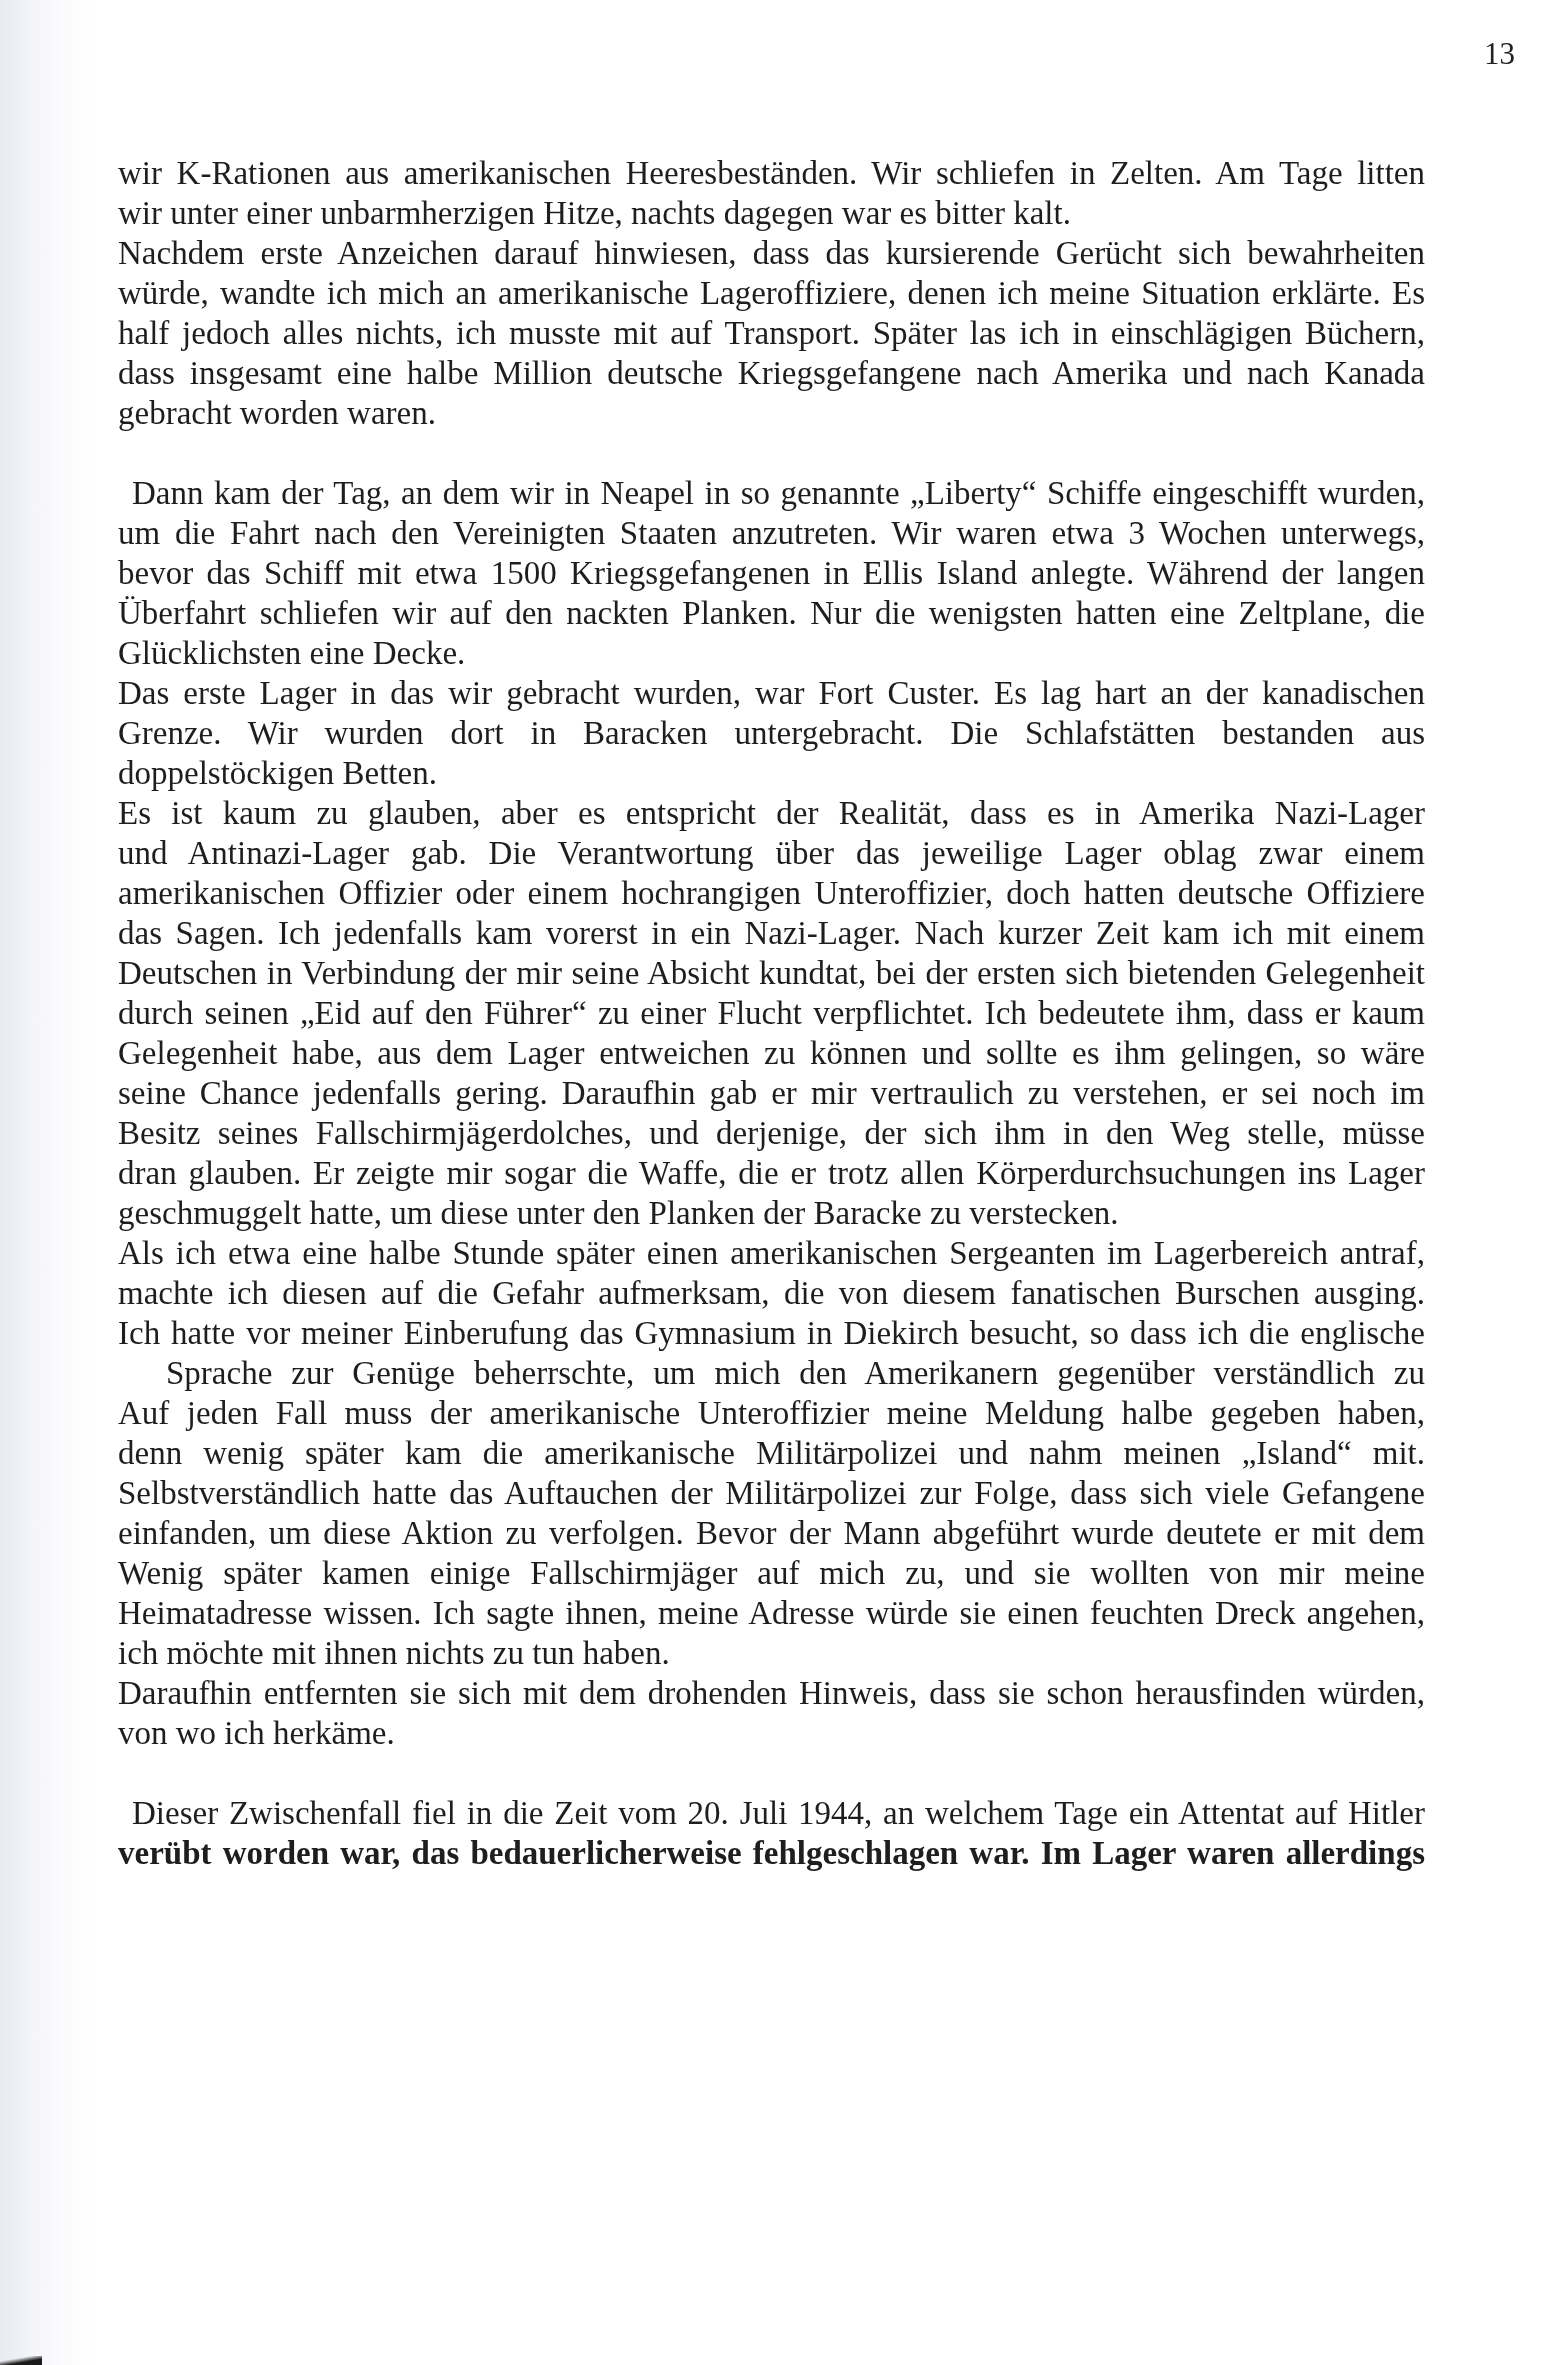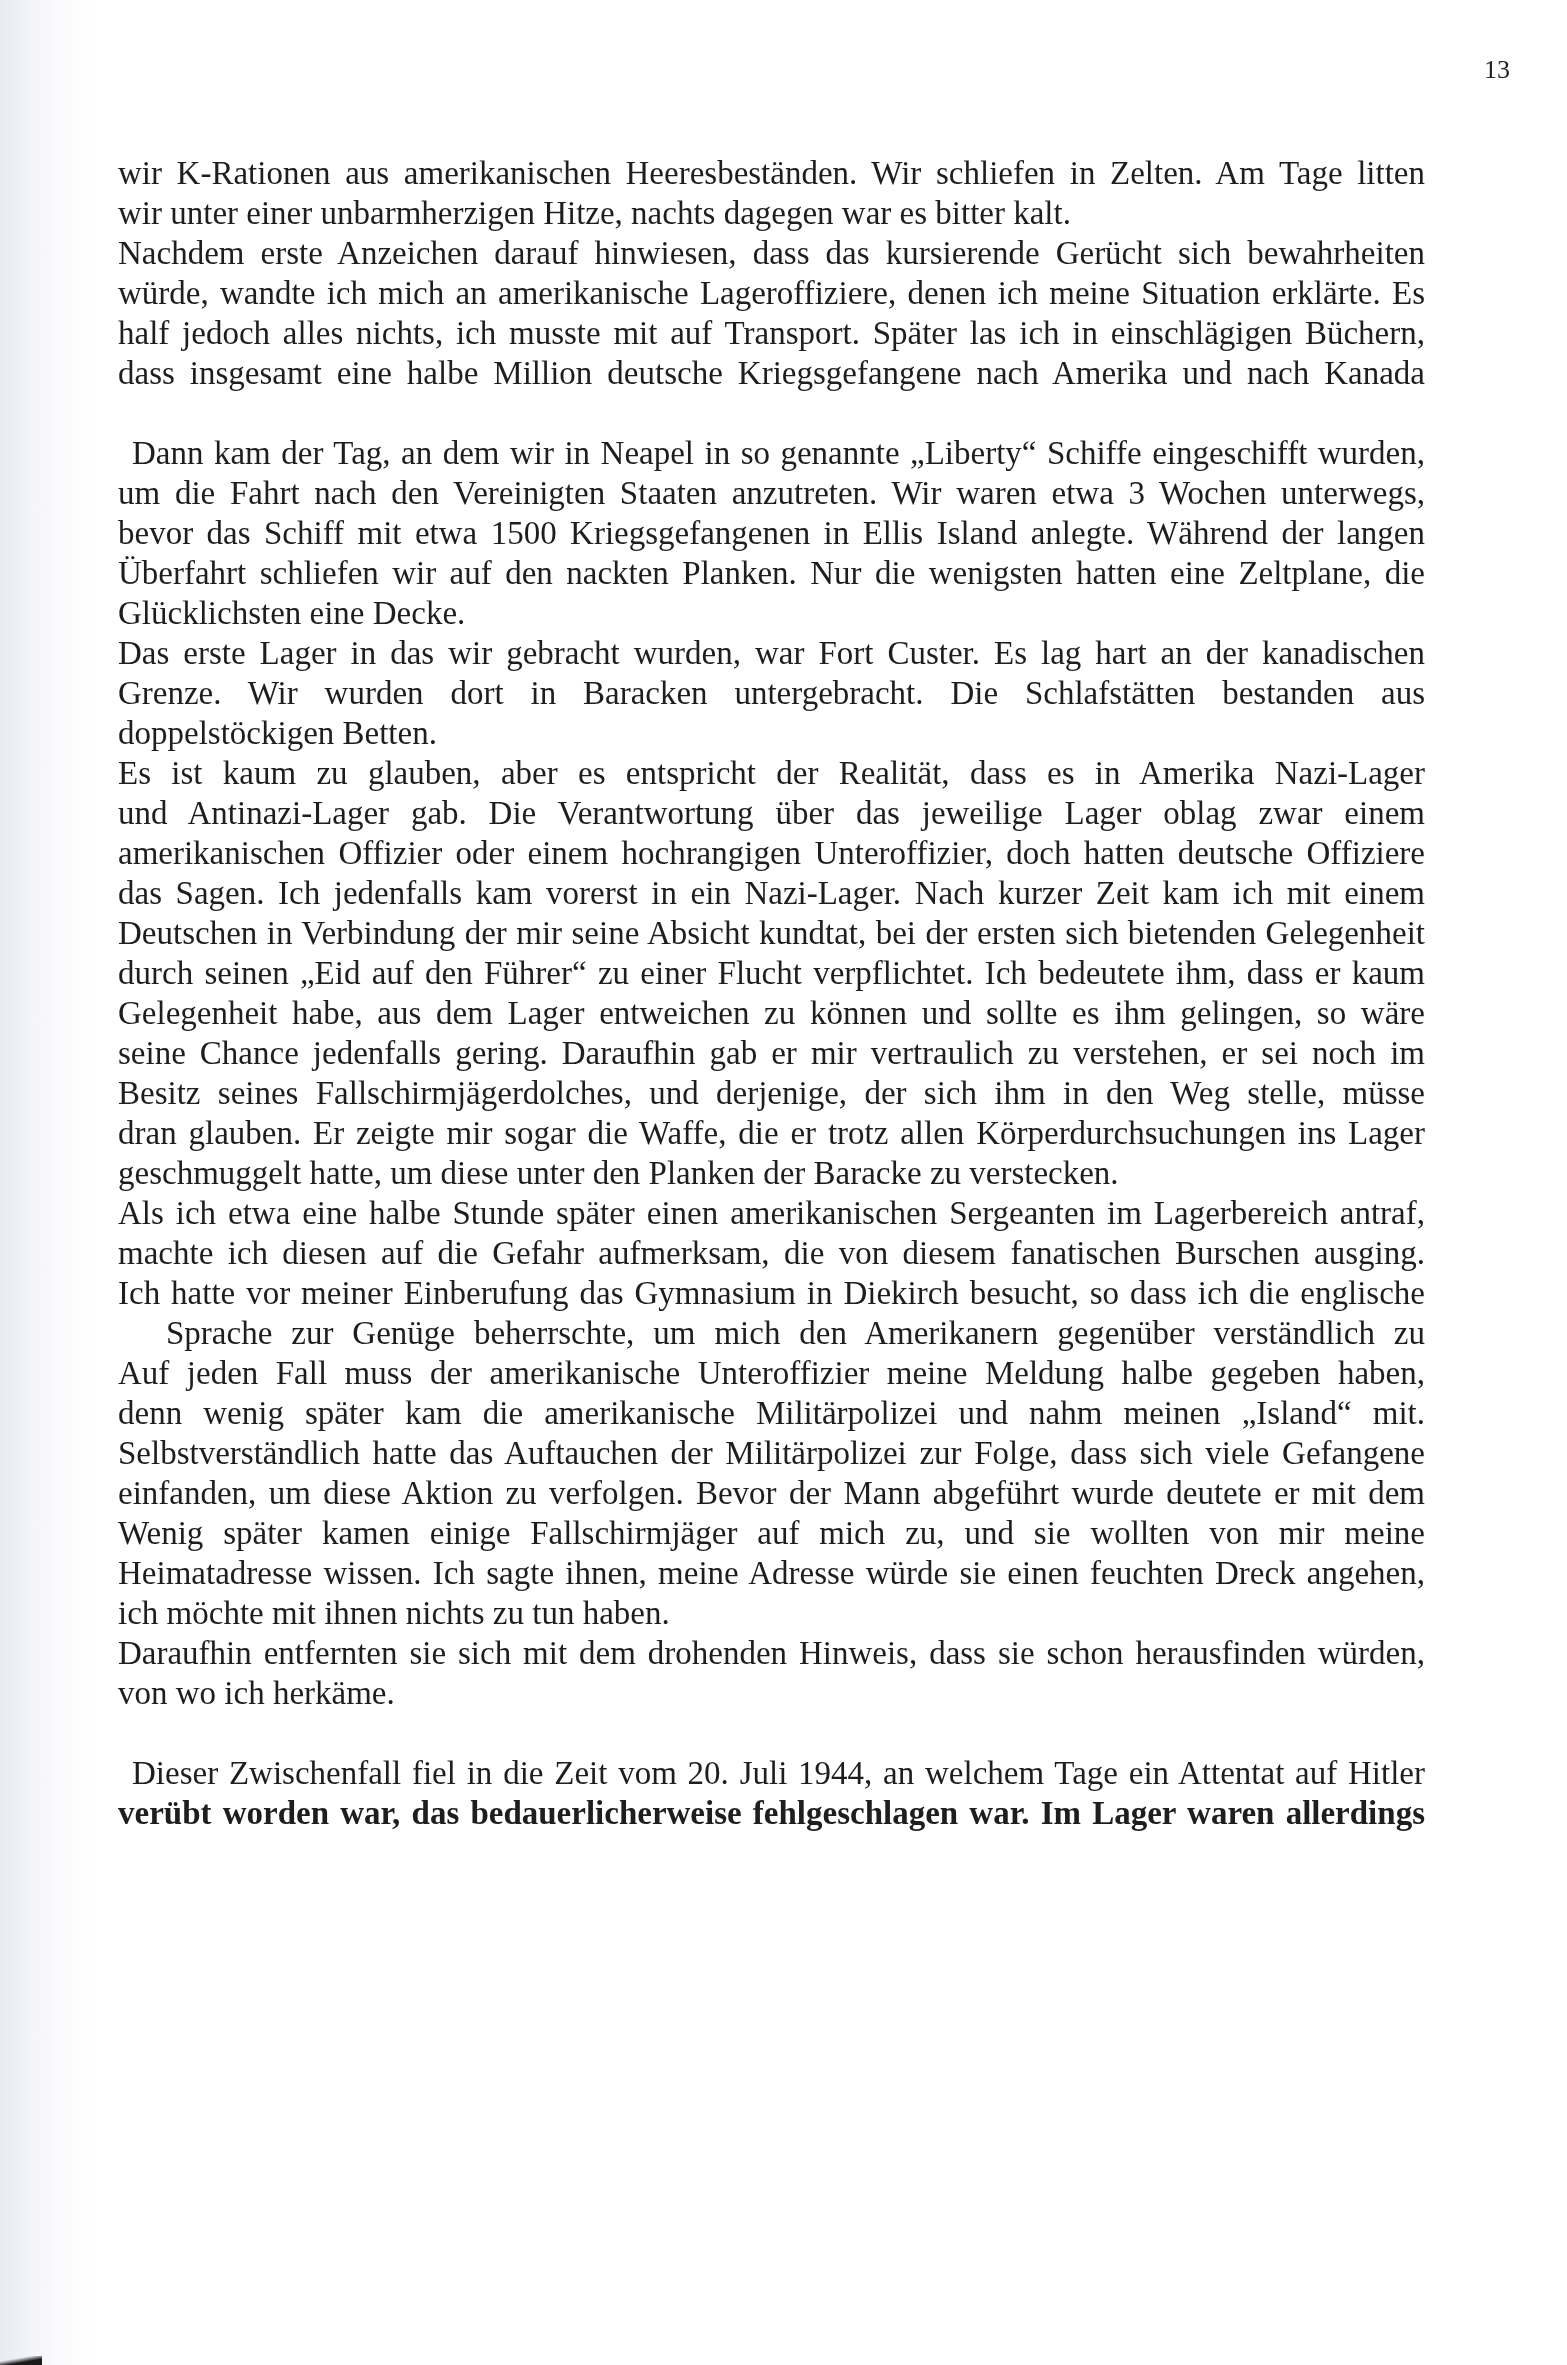--- a/index.html
+++ b/index.html
@@ -27,24 +27,23 @@
     left: 0;
     bottom: 0;
     width: 42px;
     height: 9.7px;
     background: linear-gradient(170deg, rgba(255,255,255,0) 30%, #1a1a1a 60%);
   }
   .page-number {
     position: absolute;
     left: 1484px;
     top: 40px;
-    font-size: 26px;
+    font-size: 31px;
     line-height: 28px;
     color: #222;
-    margin-top: 16px;
   }
   .text-block {
     position: absolute;
     left: 118px;
     top: 153px;
     width: 1307px;
   }
   .line {
     display: block;
     height: 40px;
@@ -77,20 +76,21 @@
     <div class="paragraph">
       <div class="line" style="white-space: normal; overflow: hidden;">wir K-Rationen aus amerikanischen Heeresbeständen. Wir schliefen in Zelten. Am Tage litten</div>
       <div class="line last" style="white-space: normal; overflow: hidden;">wir unter einer unbarmherzigen Hitze, nachts dagegen war es bitter kalt.</div>
     </div>
 
     <div class="paragraph">
       <div class="line" style="white-space: normal; overflow: hidden;">Nachdem erste Anzeichen darauf hinwiesen, dass das kursierende Gerücht sich bewahrheiten</div>
       <div class="line" style="white-space: normal; overflow: hidden;">würde, wandte ich mich an amerikanische Lageroffiziere, denen ich meine Situation erklärte. Es</div>
       <div class="line" style="white-space: normal; overflow: hidden;">half jedoch alles nichts, ich musste mit auf Transport. Später las ich in einschlägigen Büchern,</div>
       <div class="line" style="white-space: normal; overflow: hidden;">dass insgesamt eine halbe Million deutsche Kriegsgefangene nach Amerika und nach Kanada</div>
+      <div class="line last" style="white-space: normal; overflow: hidden;">gebracht worden waren.</div>
     </div>
 
     <div class="para-gap"></div>
 
     <div class="paragraph">
       <div class="line indent" style="white-space: normal; overflow: hidden;">Dann kam der Tag, an dem wir in Neapel in so genannte „Liberty“ Schiffe eingeschifft wurden,</div>
       <div class="line" style="white-space: normal; overflow: hidden;">um die Fahrt nach den Vereinigten Staaten anzutreten. Wir waren etwa 3 Wochen unterwegs,</div>
       <div class="line" style="white-space: normal; overflow: hidden;">bevor das Schiff mit etwa 1500 Kriegsgefangenen in Ellis Island anlegte. Während der langen</div>
       <div class="line" style="white-space: normal; overflow: hidden;">Überfahrt schliefen wir auf den nackten Planken. Nur die wenigsten hatten eine Zeltplane, die</div>
       <div class="line last" style="white-space: normal; overflow: hidden;">Glücklichsten eine Decke.</div>

